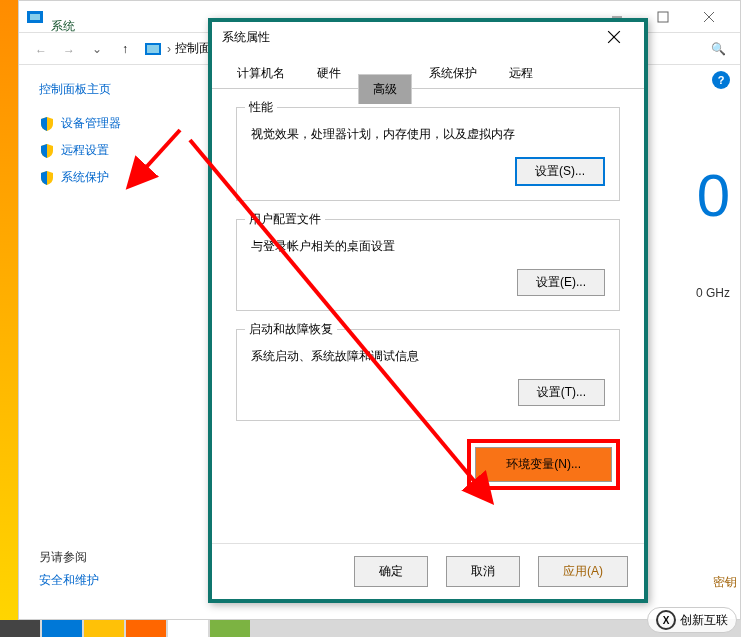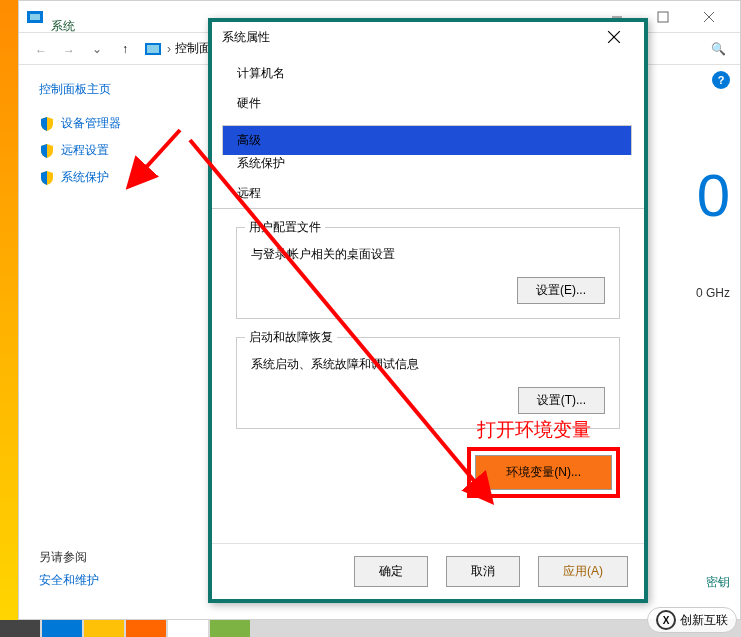--- a/index.html
+++ b/index.html
@@ -28,37 +28,37 @@
     .side-main-link { color: #0066cc; margin-bottom: 12px; }
     .side-item { display: flex; align-items: center; padding: 5px 0; color: #0066cc; cursor: pointer; }
     .shield-icon { width: 16px; height: 16px; margin-right: 6px; }
     .side-item.highlighted { border: 3px solid #ff0000; padding: 6px 4px; margin-left: -6px; margin-right: 10px; }
     .see-also { position: absolute; bottom: 30px; left: 20px; }
     .see-also-title { color: #333; margin-bottom: 6px; }
     .see-also-link { color: #0066cc; }
     
     .right-snippet { position: absolute; right: 10px; top: 160px; font-size: 60px; color: #0078d7; font-weight: 300; }
     .right-ghz { position: absolute; right: 10px; top: 285px; color: #333; }
-    .right-key { position: absolute; right: 10px; bottom: 28px; color: #0f766e; }
+    .right-key { position: absolute; right: 3px; bottom: 28px; color: #a16207; }
     .help-icon { position: absolute; right: 10px; top: 70px; width: 18px; height: 18px; border-radius: 50%; background: #0078d7; color: #fff; text-align: center; line-height: 18px; font-weight: bold; font-size: 11px; }
     
     
     .desktop-strip { position: absolute; top: 0; left: 0; width: 18px; height: 100%; background: linear-gradient(#ff8c00, #ffd700); }
     .taskbar-strip { position: absolute; bottom: 0; left: 0; right: 0; height: 17px; background: #d8d8d8; display: flex; }
     .tb-item { width: 40px; height: 17px; margin-right: 2px; }
     
     
     .dialog { position: absolute; top: 18px; left: 208px; width: 440px; height: 585px; background: #fff; border: 4px solid #0f766e; box-shadow: 2px 2px 8px rgba(0,0,0,0.3); }
     .dlg-titlebar { height: 30px; display: flex; align-items: center; padding: 0 10px; }
     .dlg-title { color: #000; }
     .dlg-close { margin-left: auto; width: 40px; height: 28px; display: flex; align-items: center; justify-content: center; }
     
-    .tabs { display: flex; padding: 0 10px; border-bottom: 1px solid #ccc; margin-top: 6px; flex-direction: column; }
+    .tabs { display: flex; padding: 0 10px; border-bottom: 1px solid #ccc; margin-top: 6px; }
     .tab { padding: 6px 14px; border: 1px solid transparent; border-bottom: none; cursor: pointer; margin-right: 2px; }
-    .tab.active { border-color: #ccc; background: #1d4ed8; position: relative; top: 7px; }
+    .tab.active { border-color: #ccc; background: #a3a3a3; position: relative; top: 16px; }
     
     .dlg-body { padding: 18px 24px; }
     .intro-text { margin-bottom: 18px; }
     
     .group { border: 1px solid #ccc; padding: 18px 14px 14px; margin-bottom: 18px; position: relative; }
     .group-title { position: absolute; top: -9px; left: 8px; background: #fff; padding: 0 4px; }
     .group-desc { margin-bottom: 14px; }
     .settings-btn { float: right; padding: 4px 18px; border: 1px solid #999; background: #f0f0f0; cursor: pointer; }
     .settings-btn.highlight1 { border: 2px solid #0078d7; }
     .clearfix::after { content: ""; display: block; clear: both; }
@@ -164,20 +164,25 @@
   </div>
   <div class="tabs">
     <div class="tab">计算机名</div>
     <div class="tab">硬件</div>
     <div class="tab active">高级</div>
     <div class="tab">系统保护</div>
     <div class="tab">远程</div>
   </div>
   <div class="dlg-body">
 
+    <div class="group clearfix">
+      <div class="group-title">性能</div>
+      <div class="group-desc">视觉效果，处理器计划，内存使用，以及虚拟内存</div>
+      <button class="settings-btn highlight1"><span>设置(S)...</span></button>
+    </div>
 
     <div class="group clearfix">
       <div class="group-title">用户配置文件</div>
       <div class="group-desc">与登录帐户相关的桌面设置</div>
       <button class="settings-btn"><span>设置(E)...</span></button>
     </div>
 
     <div class="group clearfix">
       <div class="group-title">启动和故障恢复</div>
       <div class="group-desc">系统启动、系统故障和调试信息</div>
@@ -189,21 +194,20 @@
         <button class="env-btn"><span>环境变量(N)...</span></button>
       </span>
     </div>
   </div>
   <div class="dlg-footer">
     <button>确定</button>
     <button>取消</button>
     <button class="disabled">应用(A)</button>
   </div>
 
-  <div class="annotation" style="top:395px; left:265px;">打开环境变量</div>
 </div>
 
 <svg class="arrow-svg" style="top:0; left:0;" width="741" height="637">
   <defs>
     <marker id="ah" viewBox="0 0 10 10" refX="8" refY="5" markerWidth="8" markerHeight="8" orient="auto">
       <path d="M 0 0 L 10 5 L 0 10 z" fill="#ff0000"></path>
     </marker>
   </defs>
   <line x1="180" y1="130" x2="130" y2="185" stroke="#ff0000" stroke-width="4" marker-end="url(#ah)"></line>
   <line x1="190" y1="140" x2="490" y2="500" stroke="#ff0000" stroke-width="4" marker-end="url(#ah)"></line>

